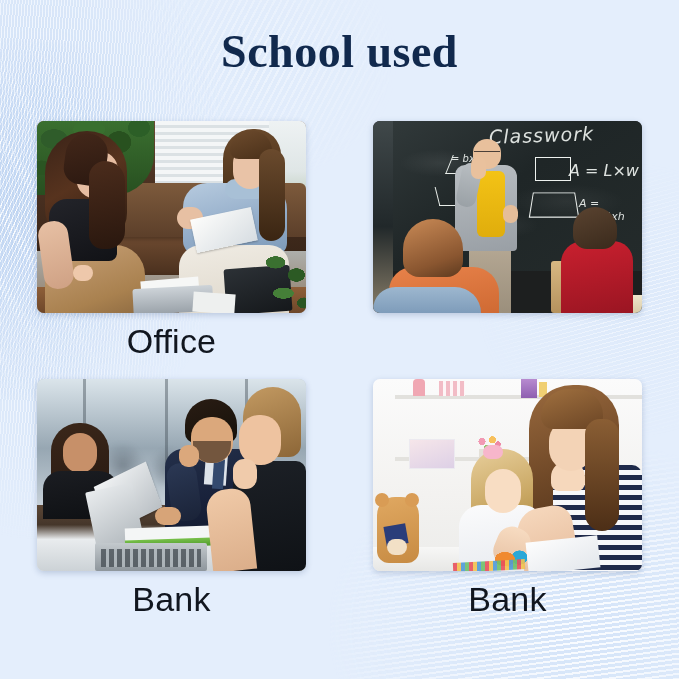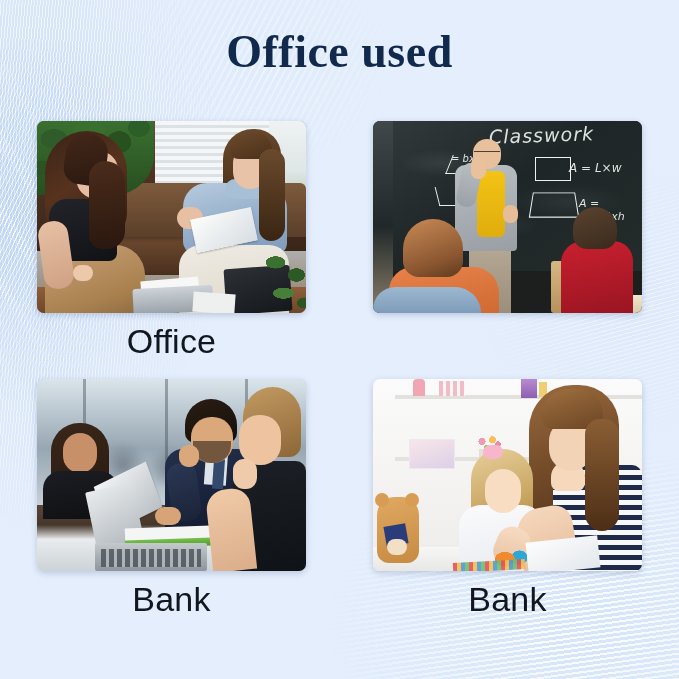--- a/index.html
+++ b/index.html
@@ -371,21 +371,21 @@
     color: #eef2ef;
     font-family: "DejaVu Sans", sans-serif;
     opacity: 0.92;
   }
   .s-title-chalk {
     left: 116px; top: 3px;
     font-size: 19px; font-style: italic; letter-spacing: 1px;
     transform: rotate(-2deg);
   }
   .s-f1 { left: 78px; top: 32px; font-size: 10px; font-style: italic; }
-  .s-f2 { left: 196px; top: 40px; font-size: 12px; font-style: italic; }
+  .s-f2 { left: 196px; top: 40px; font-size: 16px; font-style: italic; }
   .s-f3 { left: 206px; top: 76px; font-size: 11px; font-style: italic; }
   .s-tri {
     position: absolute; left: 76px; top: 34px; width: 28px; height: 18px;
     border-left: 1.5px solid #e9eeea;
     border-bottom: 1.5px solid #e9eeea;
     transform: skewX(-22deg);
   }
   .s-tri2 {
     position: absolute; left: 64px; top: 66px; width: 26px; height: 18px;
     border-left: 1.5px solid #e9eeea;
@@ -768,21 +768,21 @@
 
 <div id="page">
 
   <div class="bg-wave bg-wave-tl"></div>
   <div class="bg-wave bg-wave-tl2"></div>
   <div class="bg-wave bg-wave-tm"></div>
   <div class="bg-wave bg-wave-bl"></div>
   <div class="bg-wave bg-wave-mr"></div>
   <div class="bg-wave bg-wave-br"></div>
 
-  <div class="page-title">Office used</div>
+  <div class="page-title">School used</div>
 
   <div class="grid">
 
     <div class="grid-row">
 
       <div class="cell">
         <div class="photo office-bg">
           <div class="layer office-couch"></div>
           <div class="office-window"></div>
           <div class="office-window2"></div>

